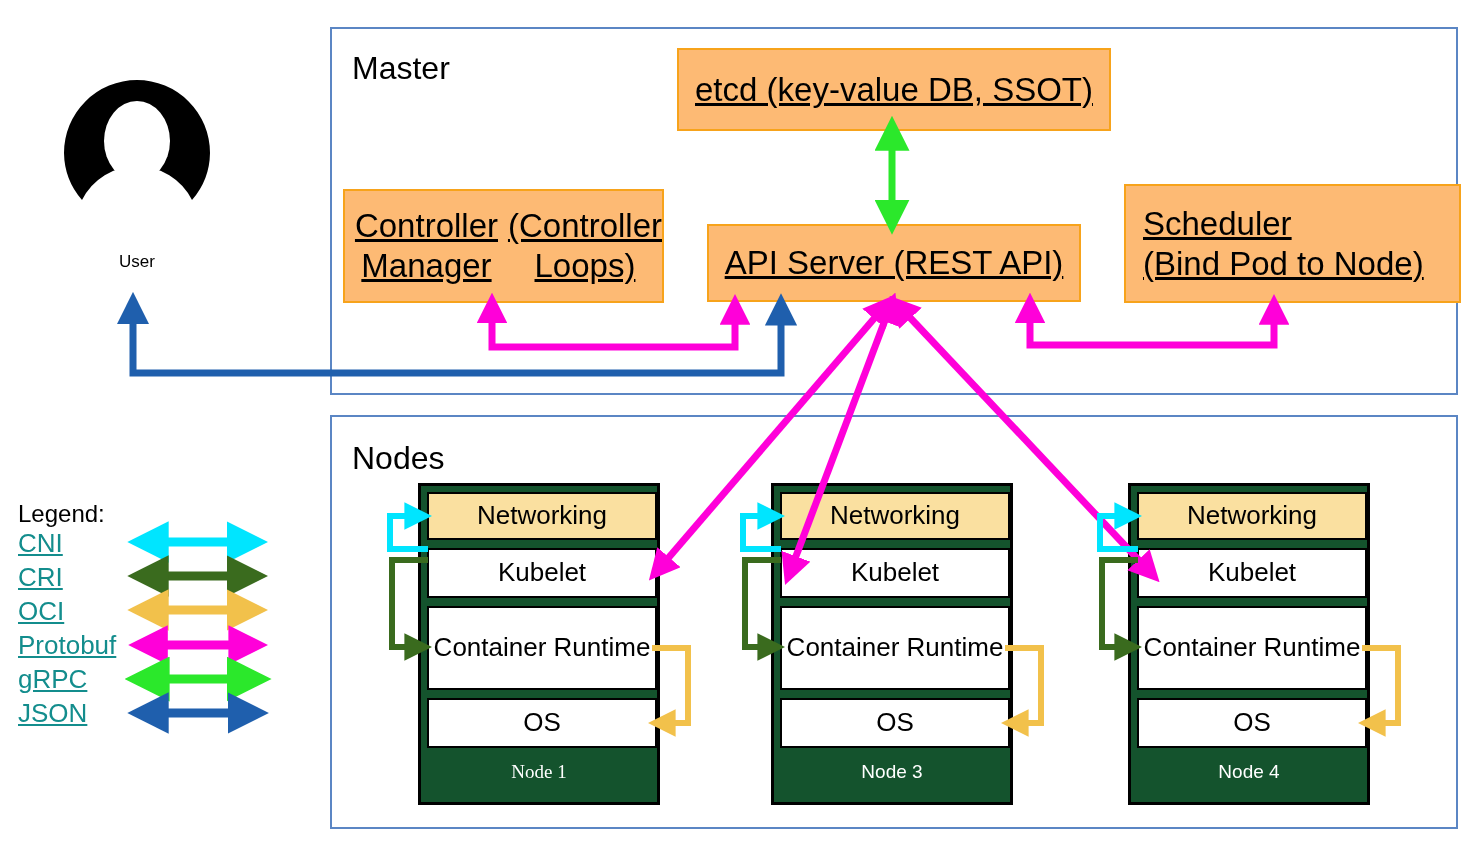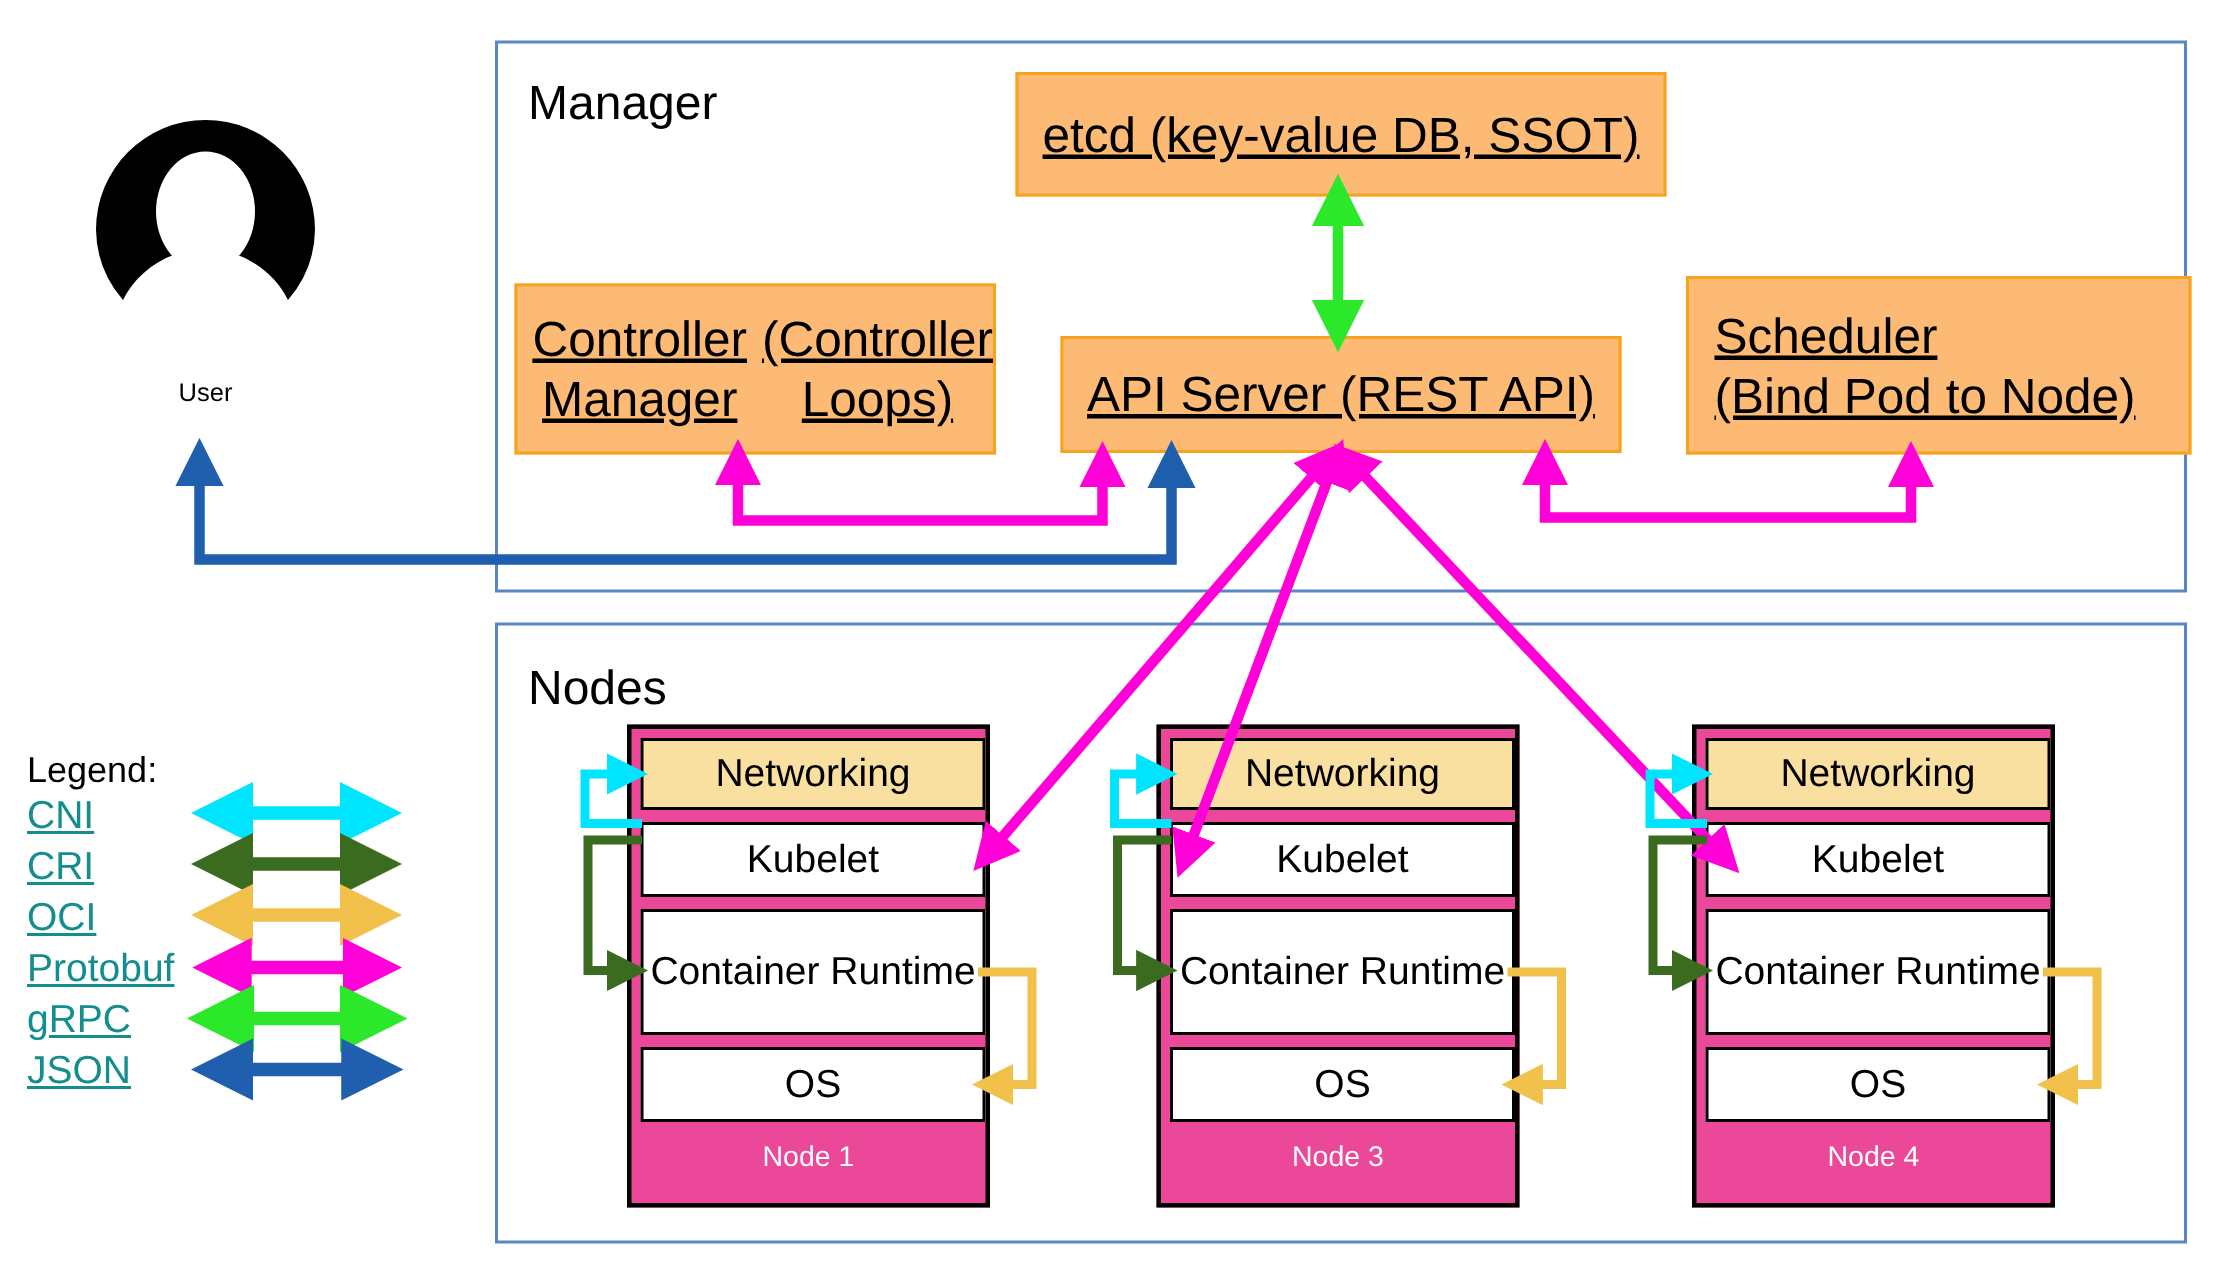--- a/index.html
+++ b/index.html
@@ -7,21 +7,21 @@
        font-family:"Liberation Sans","DejaVu Sans",sans-serif;color:#000;}
   
   .group{position:absolute;border:2px solid #5B86C4;background:transparent;}
   .group-title{position:absolute;font-size:32px;color:#000;white-space:nowrap;}
   
   .mbox{position:absolute;border:2px solid #F7A31B;background:#fdba74;
         display:flex;align-items:center;justify-content:center;
         font-size:33px;line-height:1.2;text-align:center;color:#000;text-decoration:underline;}
   .mbox span{display:block;}
   
-  .node{position:absolute;background:#ec4899;border:3px solid #000;
+  .node{position:absolute;background:#14532d;border:3px solid #000;
         box-sizing:border-box;}
   .node-slot{position:absolute;border:2px solid #000;background:#fff;
         display:flex;align-items:center;justify-content:center;
         font-size:26px;line-height:1.12;text-align:center;color:#000;
         box-sizing:border-box;}
   .node-slot.net{background:#FAE0A0;}
   .node-name{position:absolute;left:0;right:0;text-align:center;
         color:#fff;font-size:19px;}
   
   .user-ico{position:absolute;}
@@ -41,21 +41,21 @@
   <svg width="150" height="142" viewBox="0 0 150 142">
     <path d="M75 2 A73 73 0 0 1 148 75 A73 73 0 0 1 130 122
              A62 62 0 0 0 75 88 A62 62 0 0 0 20 122
              A73 73 0 0 1 2 75 A73 73 0 0 1 75 2 Z" fill="#000"></path>
     <ellipse cx="75" cy="63" rx="33" ry="40" fill="#fff"></ellipse>
   </svg>
 </div>
 <div class="user-label" style="left:57px;top:252px;">User</div>
 
 <div class="group" style="left:330px;top:27px;width:1124px;height:364px;"></div>
-<div class="group-title" style="left:352px;top:50px;">Manager</div>
+<div class="group-title" style="left:352px;top:50px;">Master</div>
 
 <div class="mbox" style="left:677px;top:48px;width:430px;height:79px;">
   <span>etcd (key-value DB, SSOT)</span>
 </div>
 
 <div class="mbox" style="left:343px;top:189px;width:317px;height:110px;flex-direction:row;">
   <span>Controller Manager</span>
   <span>(Controller Loops)</span>
 </div>
 
@@ -77,21 +77,21 @@
   </div>
   <div class="node-slot" style="left:6px;top:62px;width:230px;height:50px;">
     <span>Kubelet</span>
   </div>
   <div class="node-slot" style="left:6px;top:120px;width:230px;height:84px;">
     <span>Container Runtime</span>
   </div>
   <div class="node-slot" style="left:6px;top:212px;width:230px;height:50px;">
     <span>OS</span>
   </div>
-  <div class="node-name" style="top:275px;">Node 1</div>
+  <div class="node-name" style="top:275px;font-family:Liberation Serif, serif;">Node 1</div>
 </div>
 
 <div class="node" style="left:771px;top:483px;width:242px;height:322px;">
   <div class="node-slot net" style="left:6px;top:6px;width:230px;height:48px;">
     <span>Networking</span>
   </div>
   <div class="node-slot" style="left:6px;top:62px;width:230px;height:50px;">
     <span>Kubelet</span>
   </div>
   <div class="node-slot" style="left:6px;top:120px;width:230px;height:84px;">

